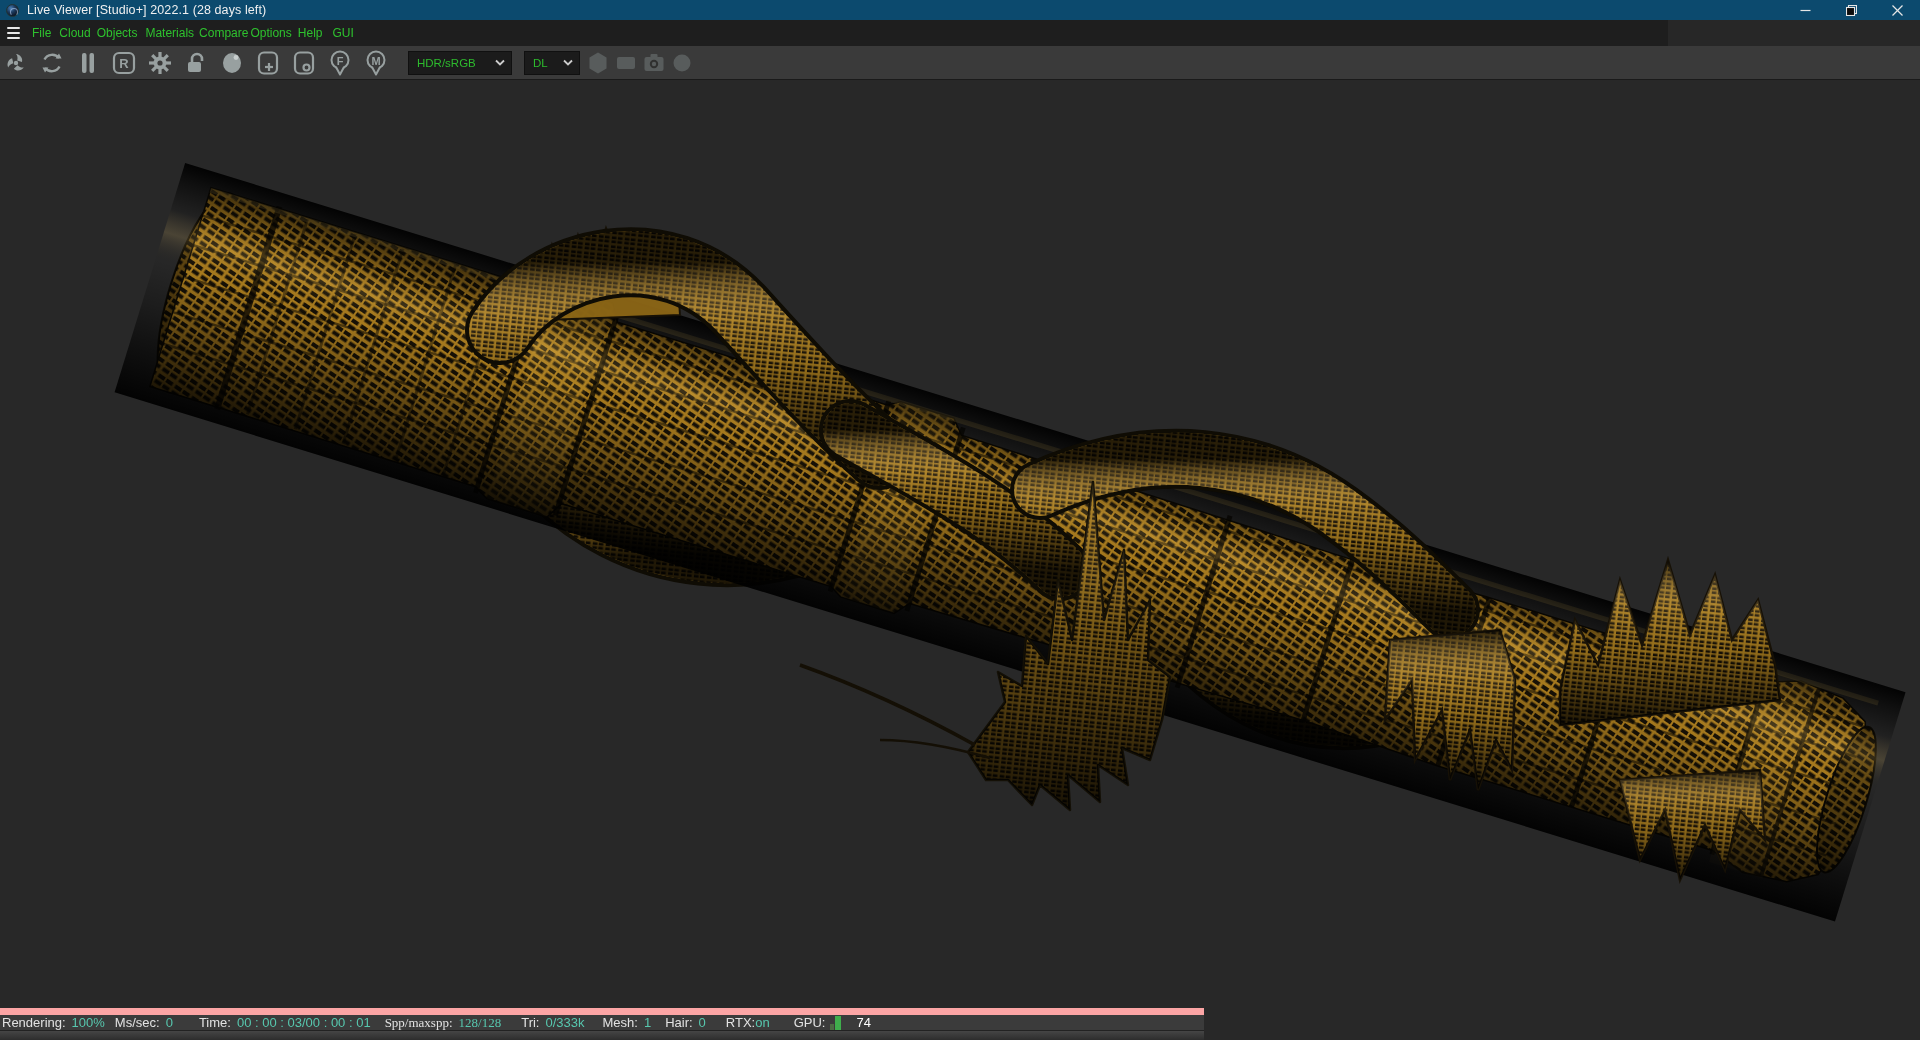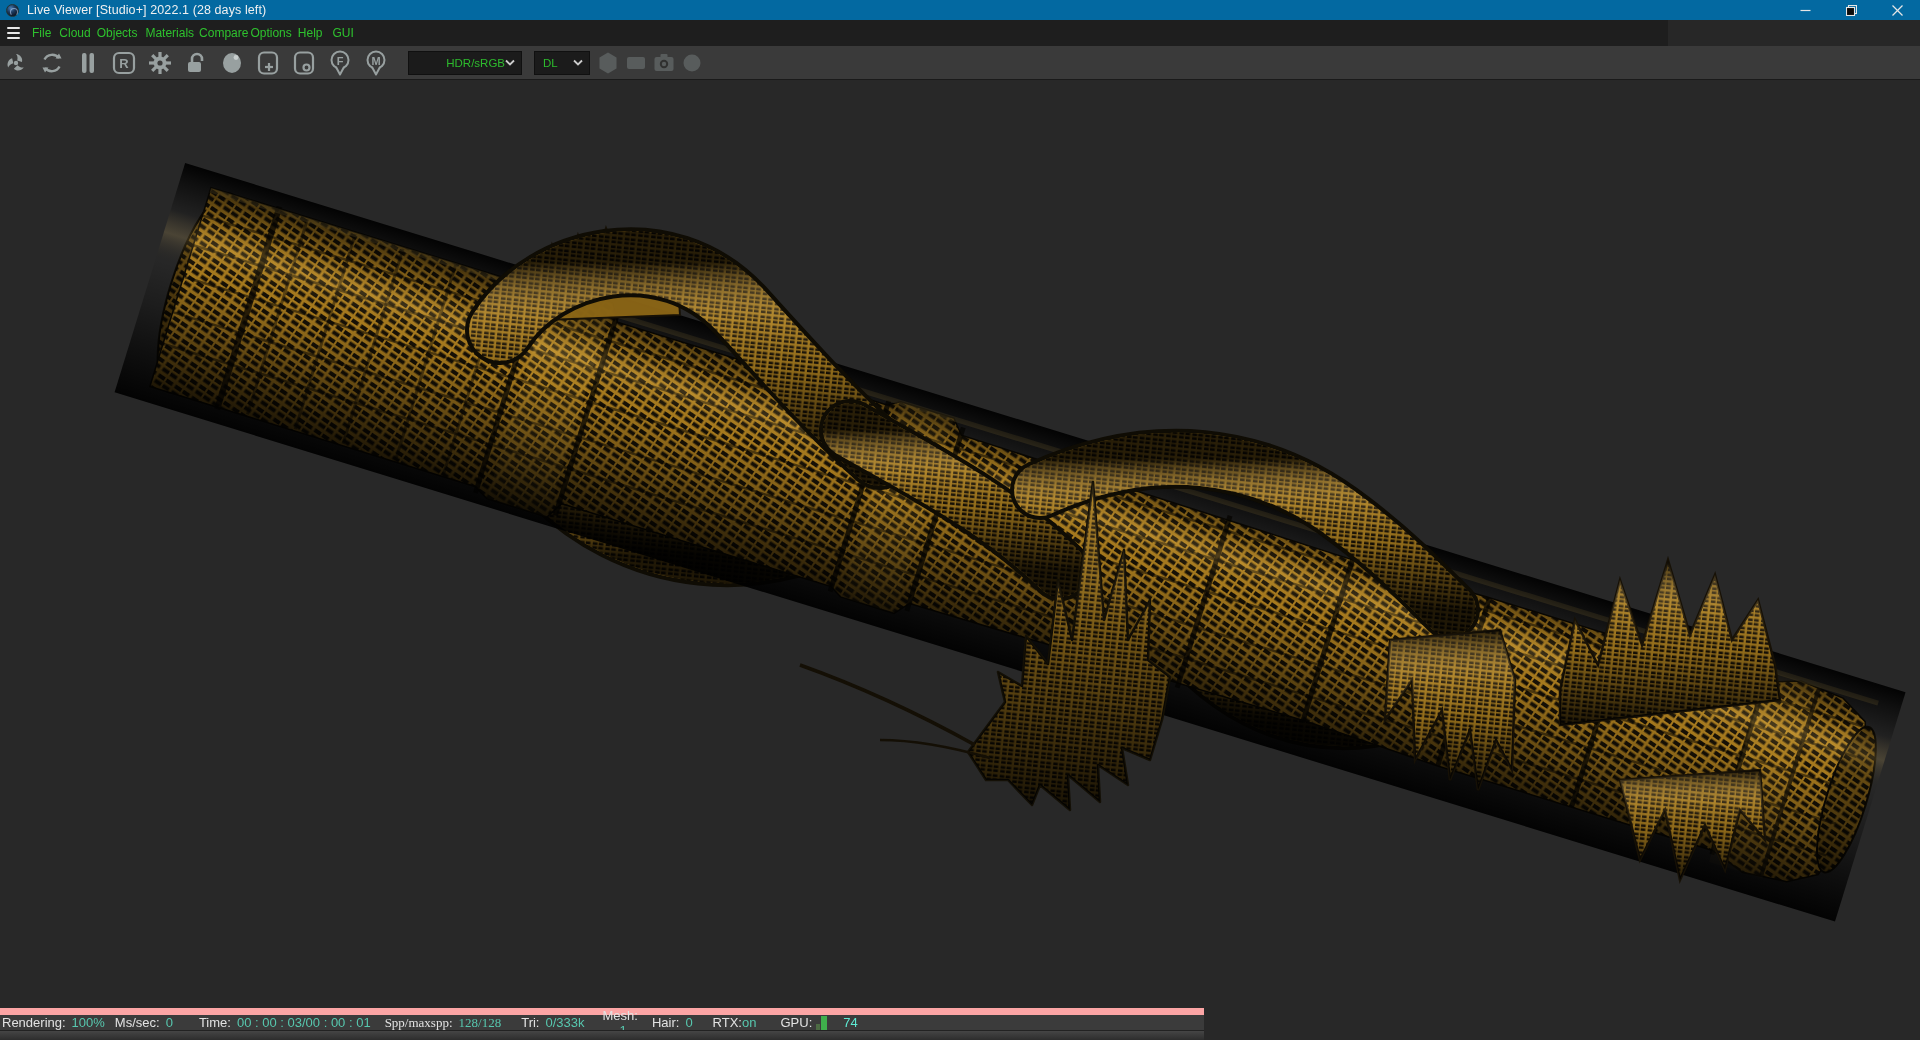--- a/index.html
+++ b/index.html
@@ -1,19 +1,19 @@
 <!DOCTYPE html>
 <html><head>
 <meta charset="utf-8">
 <style>
   * { margin:0; padding:0; box-sizing:border-box; }
   html,body { width:1920px; height:1040px; overflow:hidden; background:#272727;
               font-family:"Liberation Sans", sans-serif; }
   .titlebar { position:absolute; left:0; top:0; width:1920px; height:20px;
-              background:#0369a1; display:flex; align-items:center; }
+              background:#0c4a6e; display:flex; align-items:center; }
   .app-icon { width:13px; height:13px; border-radius:50%; margin-left:6px;
               background:radial-gradient(circle at 35% 30%, #4a7fb5 0%, #1c3a5e 40%, #0a1220 80%);
               border:1px solid #233; position:relative; }
   .app-icon::after{ content:""; position:absolute; left:3px; top:3px; width:6px; height:6px;
               border-radius:50%; border:1.5px solid rgba(200,220,255,.55); border-bottom-color:transparent; }
   .titlebar .title { color:#f0f0f0; font-size:12.5px; margin-left:8px; letter-spacing:.1px; }
   .wincontrols { position:absolute; right:0; top:0; height:20px; display:flex; }
   .winbtn { width:46px; height:20px; display:flex; align-items:center; justify-content:center; }
   .winbtn svg { stroke:#e6e6e6; }
   .menubar { position:absolute; left:0; top:20px; width:1668px; height:26px;
@@ -24,40 +24,40 @@
   .menu-item { color:#2ec22e; font-size:12px; cursor:pointer; white-space:nowrap; }
   .toolbar { position:absolute; left:0; top:46px; width:1920px; height:34px;
              background:#3a3a3a; border-bottom:1px solid #1a1a1a;
              display:flex; align-items:center; padding-left:4px; }
   .tbtn { width:24px; height:26px; margin-right:12px; display:flex; align-items:center;
           justify-content:center; flex:0 0 auto; cursor:pointer; }
   .dropdown { height:24px; background:#1b1b1b; border:1px solid #101010; display:flex;
               align-items:center; justify-content:space-between; padding:0 6px 0 8px;
               cursor:pointer; flex:0 0 auto; }
   .dropdown .dd-label { color:#2dbb2d; font-size:11.5px; }
-  .dd-hdr { width:114px; margin-left:8px;justify-content:flex-end; }
+  .dd-hdr { width:104px; margin-left:8px; }
   .dd-dl  { width:56px; margin-left:12px; }
   .tbtn.disabled { margin-right:4px; cursor:default; }
   .viewport { position:absolute; left:0; top:80px; width:1920px; height:960px; background:#282828; }
   .statusbar { position:absolute; left:0; top:1008px; width:1204px; height:22px;
                background:#3b3b3b; border-top:7px solid #fca5a5; display:flex; align-items:center;
                font-size:13px; color:#e2e2e2; z-index:5; }
   .sfield { display:flex; align-items:center; white-space:pre; }
   .sfield .value { color:#57c7ae; margin-left:6px; }
   .sfield:nth-child(1){ margin-left:2px; }
   .sfield:nth-child(2){ margin-left:10px; }
   .sfield:nth-child(3){ margin-left:26px; }
   .sfield:nth-child(4){ margin-left:14px;font-family:Liberation Serif, serif; }
   .sfield:nth-child(5){ margin-left:20px; }
-  .sfield:nth-child(6){ margin-left:18px;flex-direction:column; }
+  .sfield:nth-child(6){ margin-left:18px; }
   .sfield:nth-child(7){ margin-left:14px; }
   .sfield:nth-child(8){ margin-left:20px; }
   .sfield:nth-child(8) .value { margin-left:0; }
   .sfield:nth-child(9){ margin-left:24px; }
-  .sfield:nth-child(9) .value { color:#5eead4; margin-left:16px; }
+  .sfield:nth-child(9) .value { color:#ffffff; margin-left:16px; }
   .gpu-meter { display:flex; align-items:flex-end; margin-left:4px; height:16px; }
   .gpu-meter .bar1 { width:4px; height:7px; background:#4d6b44; margin-right:1px; }
   .gpu-meter .bar2 { width:6px; height:15px; background:#3fae4c; }
   .bottomstrip { position:absolute; left:0; top:1030px; width:1204px; height:10px;
                  background:linear-gradient(#454545,#2d2d2d); border-top:1px solid #222; z-index:5; }
 </style>
 </head>
 <body>
 
 <div class="titlebar">

